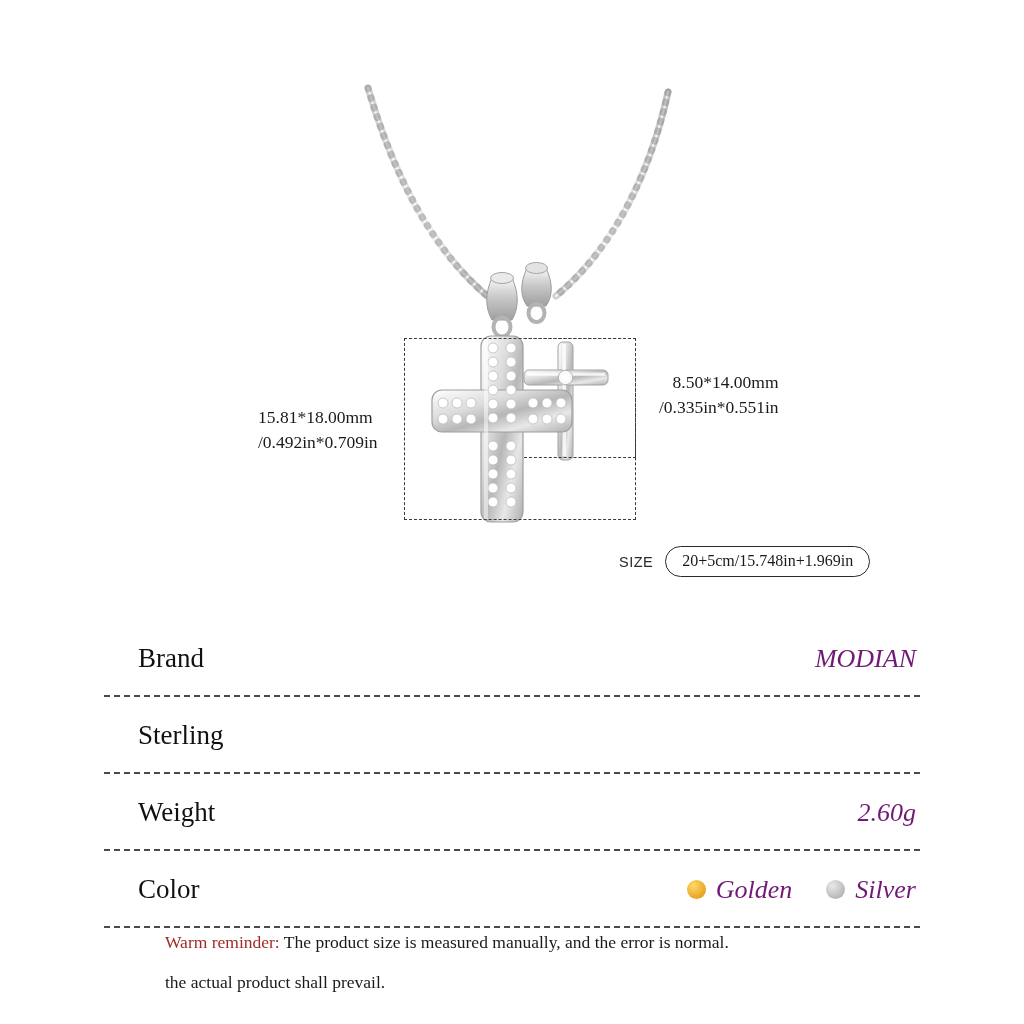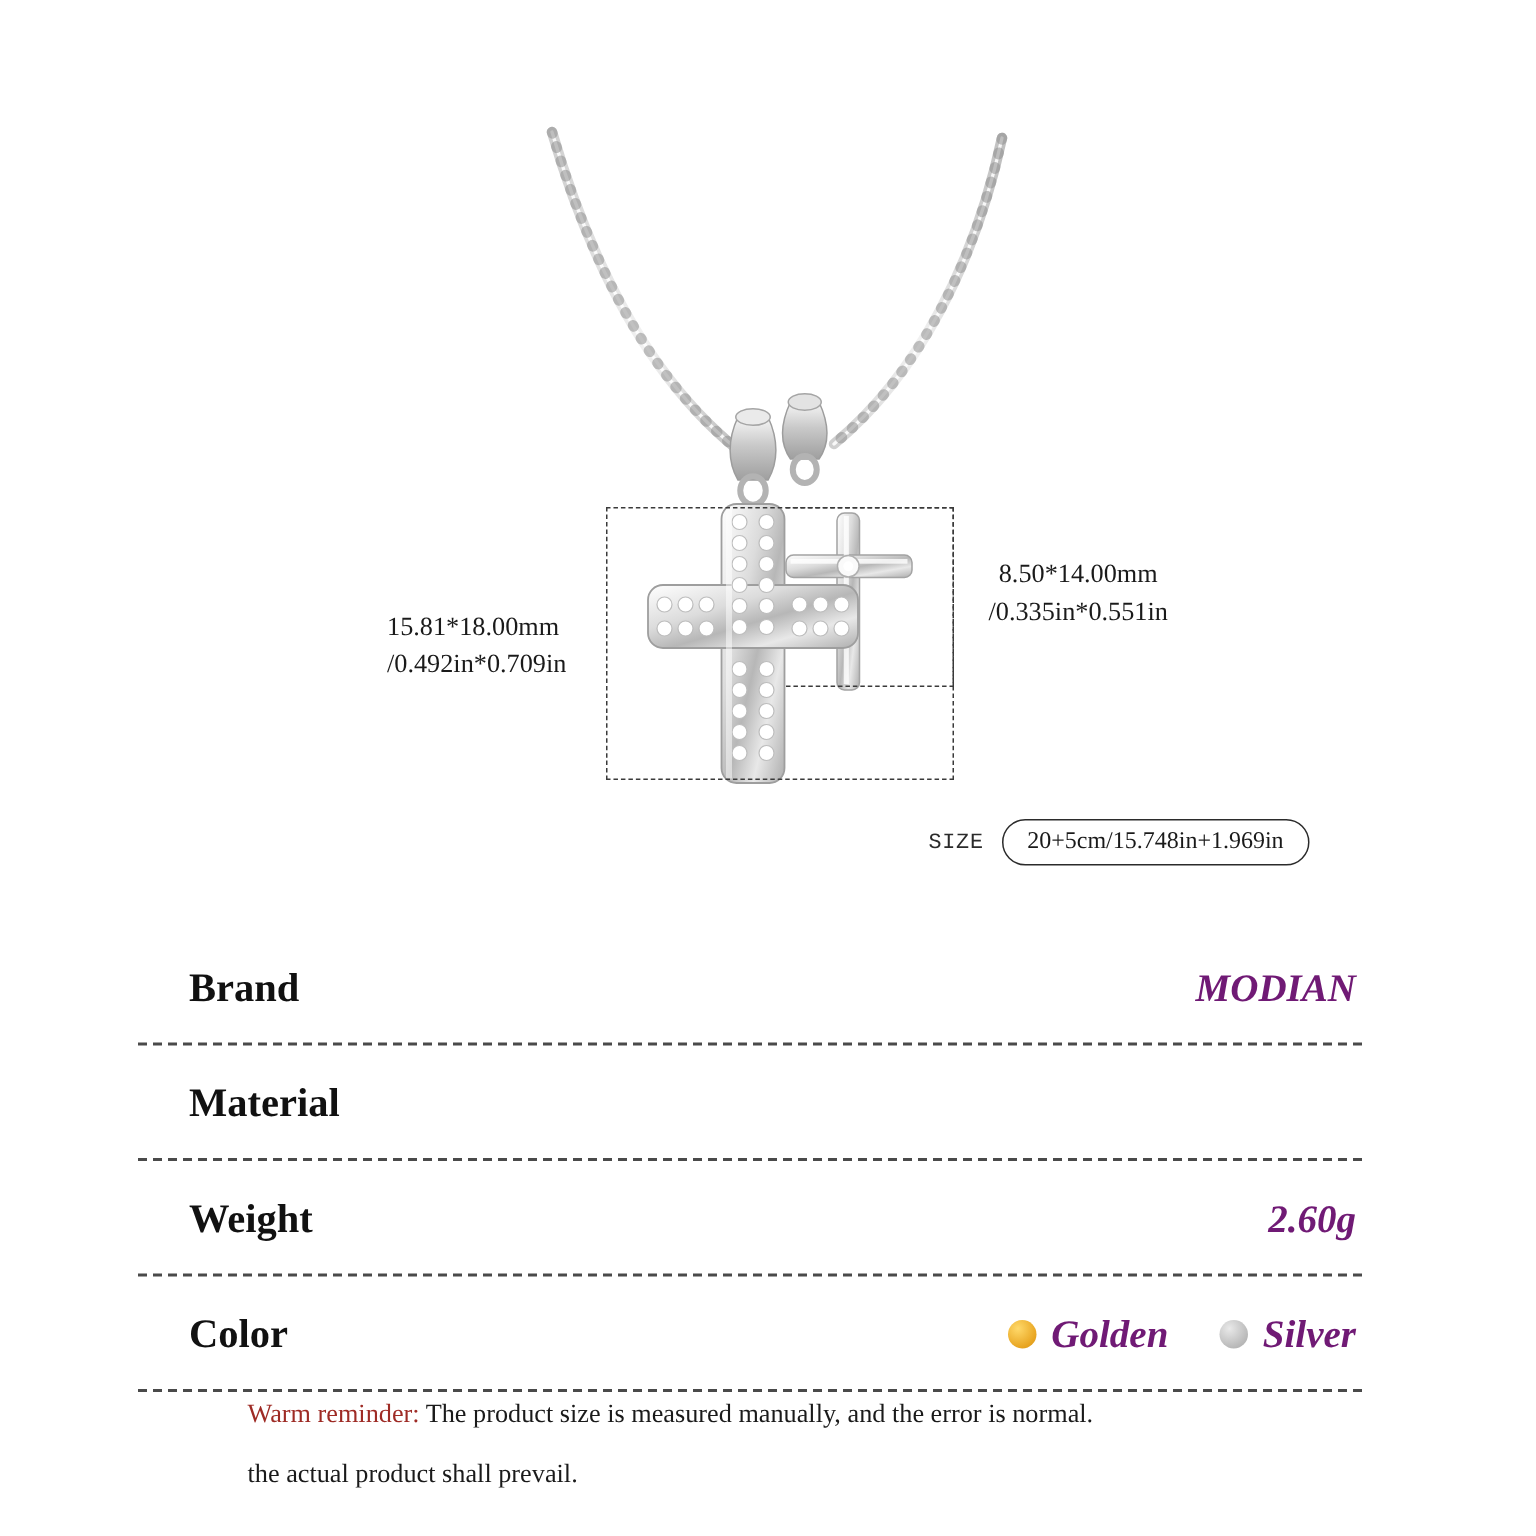--- a/index.html
+++ b/index.html
@@ -60,55 +60,54 @@
     white-space: nowrap;
   }
   .dim-label-left {
     left: 258px;
     top: 405px;
     text-align: left;
   }
   .dim-label-right {
     left: 659px;
     top: 370px;
-    text-align: center;
+    text-align: right;
   }
 
   
   .size-row {
     position: absolute;
     left: 619px;
     top: 546px;
     display: flex;
     align-items: center;
     gap: 12px;
   }
   .size-word {
-    font-family: Liberation Mono, monospace;
+    font-family: Liberation Sans, sans-serif;
     font-size: 14.5px;
     letter-spacing: 0.5px;
     color: #2b2b2b;
   }
   .size-pill {
     border: 1.3px solid #2b2b2b;
     border-radius: 16px;
     padding: 5px 16px 6px 16px;
     font-family: "Liberation Serif", serif;
     font-size: 16px;
     color: #1a1a1a;
     white-space: nowrap;
   }
 
   
   .spec-table {
     position: absolute;
-    left: 92px;
+    left: 104px;
     top: 620px;
     width: 816px;
-    font-weight: bold;
   }
   .spec-row {
     position: relative;
     height: 77px;
     display: flex;
     align-items: center;
     justify-content: space-between;
   }
   .spec-row::after {
     content: "";
@@ -291,21 +290,21 @@
 </div>
 
 <div class="spec-table">
 
   <div class="spec-row">
     <span class="spec-key">Brand</span>
     <span class="spec-val">MODIAN</span>
   </div>
 
   <div class="spec-row">
-    <span class="spec-key">Material</span>
+    <span class="spec-key">Sterling</span>
   </div>
 
   <div class="spec-row">
     <span class="spec-key">Weight</span>
     <span class="spec-val">2.60g</span>
   </div>
 
   <div class="spec-row">
     <span class="spec-key">Color</span>
     <span class="spec-val">

